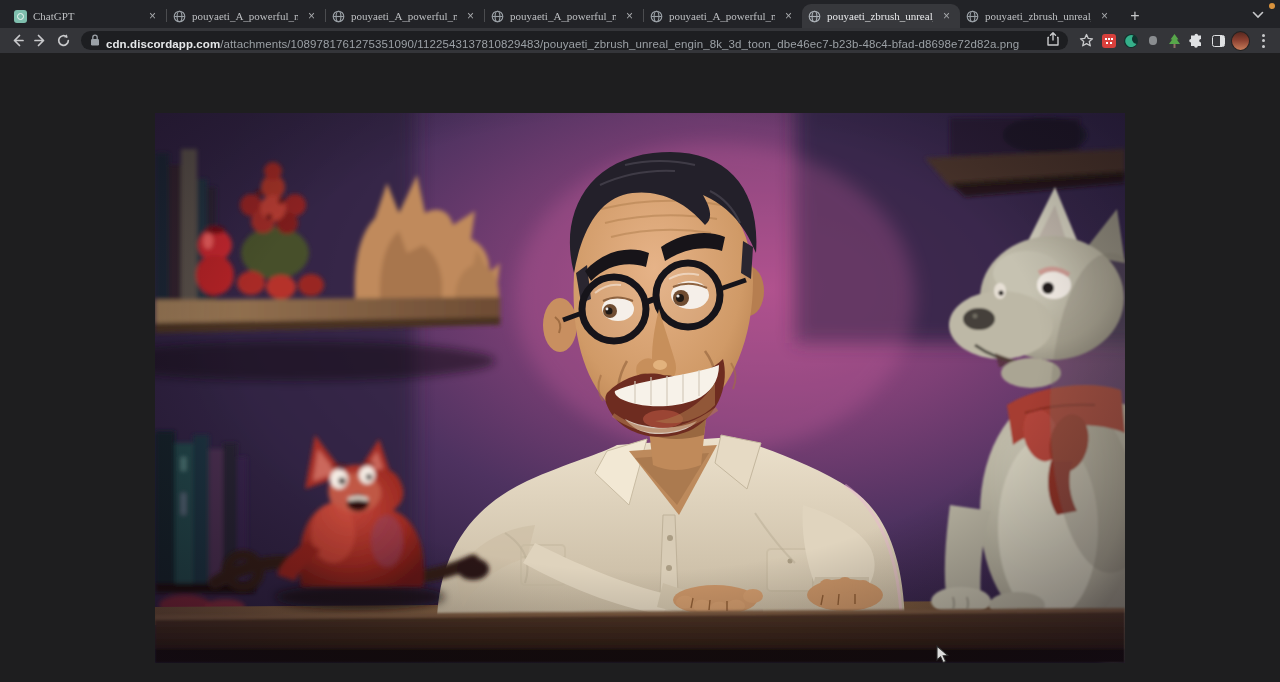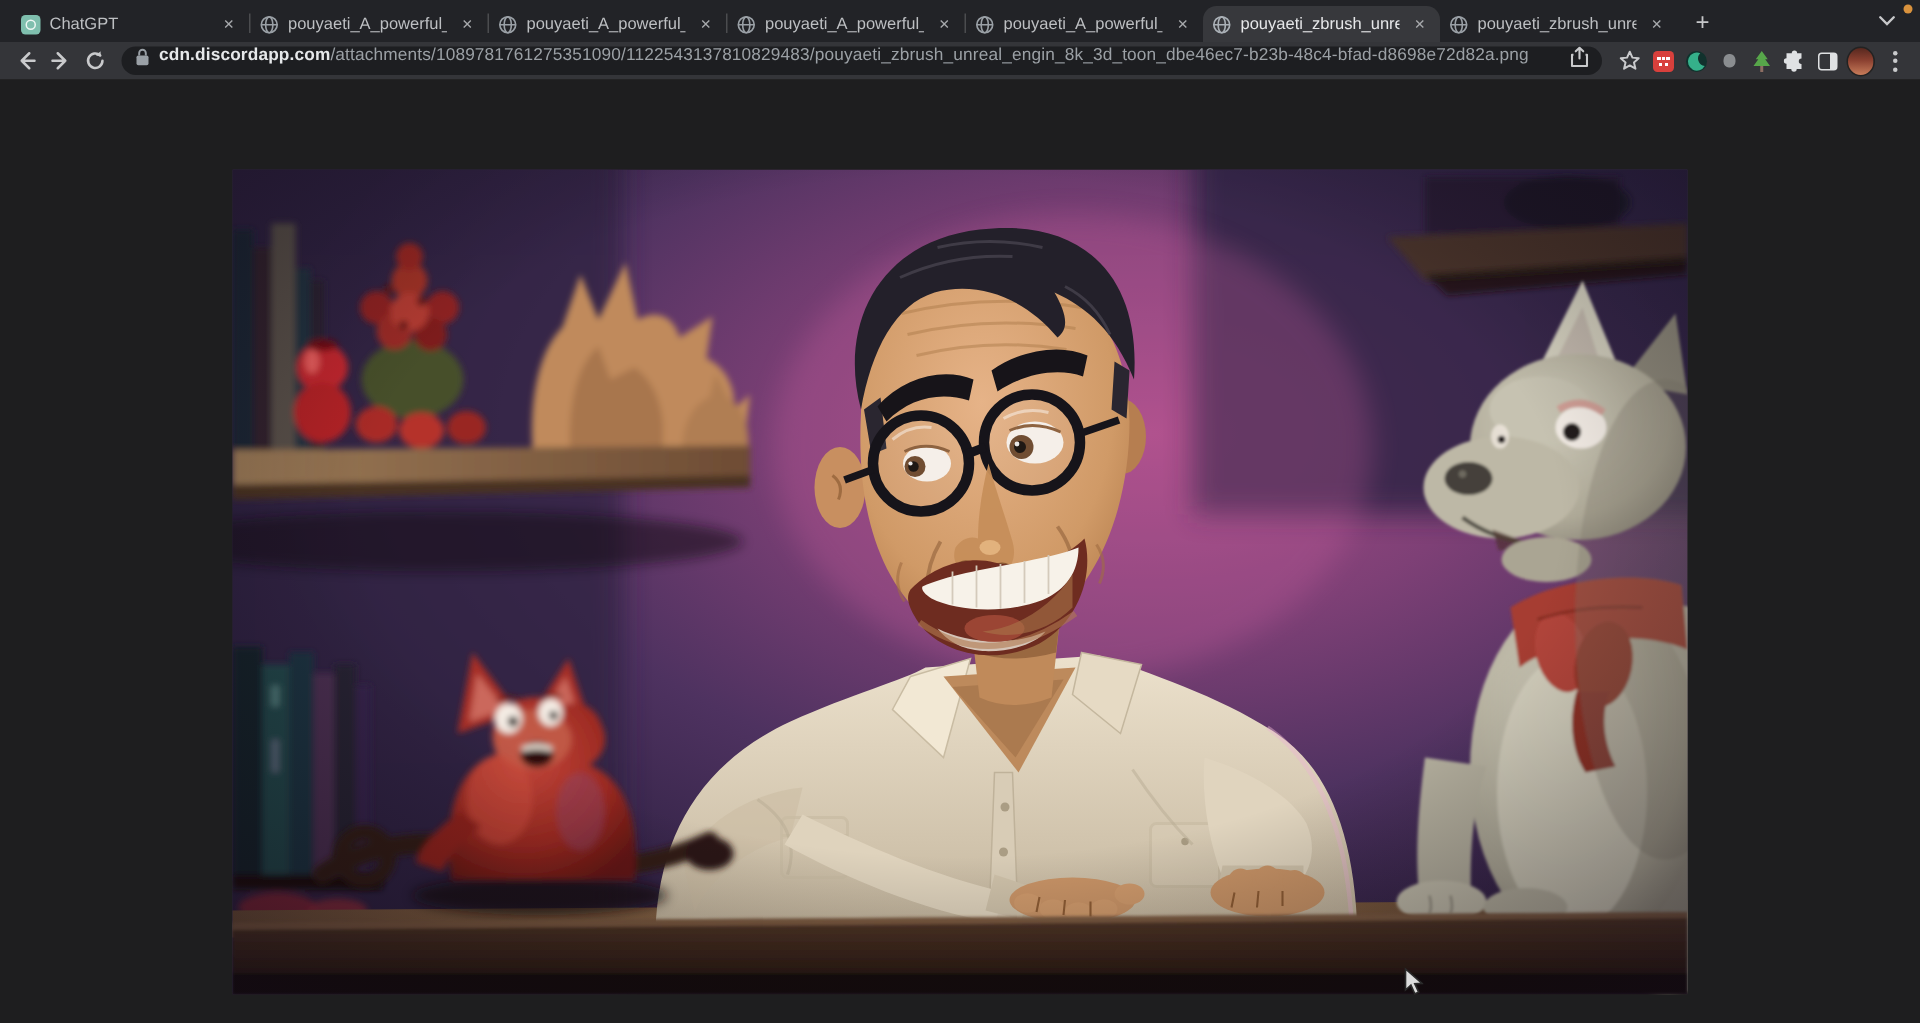--- a/index.html
+++ b/index.html
@@ -1,33 +1,33 @@
 <!DOCTYPE html>
 <html><head>
 <meta charset="utf-8">
 <style>
   html,body{margin:0;padding:0;}
   body{width:1280px;height:682px;overflow:hidden;background:#1e1e1f;font-family:"Liberation Sans",sans-serif;position:relative;}
   
   .tabstrip{height:28px;background:#222327;display:flex;align-items:flex-end;padding-left:8px;position:relative;}
   .tab{width:146px;height:24px;display:flex;align-items:center;gap:6px;padding:0 6px;border-radius:9px 9px 0 0;color:#bdbfc2;font-size:11px;flex:none;cursor:default;}
   .tab.active{background:#37383c;color:#e6e7e9;}
-  .tab-title{flex:1;white-space:nowrap;overflow:hidden;}
+  .tab-title{flex:1;white-space:nowrap;overflow:hidden;font-family:Liberation Serif, serif;}
   .tab-close{width:15px;height:15px;line-height:14px;text-align:center;border-radius:50%;font-size:12px;color:#a7a9ac;flex:none;}
   .sep{width:1px;height:13px;background:#4b4c4f;margin-bottom:6px;flex:none;}
   .fav{width:13px;height:13px;flex:none;position:relative;}
   .fav.chatgpt{background:#7fbfae;border-radius:3px;}
   .fav.chatgpt::after{content:'';position:absolute;left:3px;top:3px;width:7px;height:7px;border:1.6px solid #eef7f4;border-radius:50%;box-sizing:border-box;}
   .newtab{width:26px;height:24px;display:flex;align-items:center;justify-content:center;color:#c6c7c9;font-size:16px;flex:none;margin-left:4px;}
   .tab-overflow{position:absolute;right:16px;bottom:5px;}
   .update-dot{position:absolute;right:5px;top:3px;width:6px;height:6px;border-radius:50%;background:#d9923d;}
   
   .toolbar{height:25px;background:#343539;display:flex;align-items:center;padding:0 7px;gap:3px;}
   .tbtn{width:20px;height:20px;display:flex;align-items:center;justify-content:center;flex:none;}
-  .omnibox{flex:1;min-width:0;height:19px;background:#1d1e21;border-radius:10px;display:flex;align-items:flex-start;padding:0 9px;gap:6px;margin:0 5px;}
+  .omnibox{flex:1;min-width:0;height:19px;background:#1d1e21;border-radius:10px;display:flex;align-items:flex-end;padding:0 9px;gap:6px;margin:0 5px;}
   .url{flex:1;min-width:0;white-space:nowrap;overflow:hidden;font-size:11.5px;letter-spacing:.1px;}
   .url .domain{color:#e6e8ea;font-weight:bold;}
   .url .path{color:#9ba0a5;}
   .ext{width:19px;height:19px;display:flex;align-items:center;justify-content:center;flex:none;}
   .ext-red{width:14px;height:14px;border-radius:3px;background:#d8403c;background-image:radial-gradient(circle 1.3px at 4px 5px,#fff 98%,transparent),radial-gradient(circle 1.3px at 7px 5px,#fff 98%,transparent),radial-gradient(circle 1.3px at 10px 5px,#fff 98%,transparent),radial-gradient(circle 1.3px at 5px 9px,#fff 98%,transparent),radial-gradient(circle 1.3px at 9px 9px,#fff 98%,transparent);}
   .ext-dot{width:8px;height:9px;border-radius:45%;background:#8a8d90;}
   .ext-panel{width:13px;height:12px;border:1.6px solid #dfe1e3;border-radius:2.5px;box-sizing:border-box;position:relative;}
   .ext-panel::after{content:'';position:absolute;right:0;top:0;bottom:0;width:4px;background:#dfe1e3;}
   .avatar{width:18px;height:18px;border-radius:50%;background:linear-gradient(180deg,#57281f 0%,#8a4030 45%,#c77c5a 100%);border:1px solid #222;}
   .kebab{display:flex;flex-direction:column;gap:2.5px;align-items:center;}

